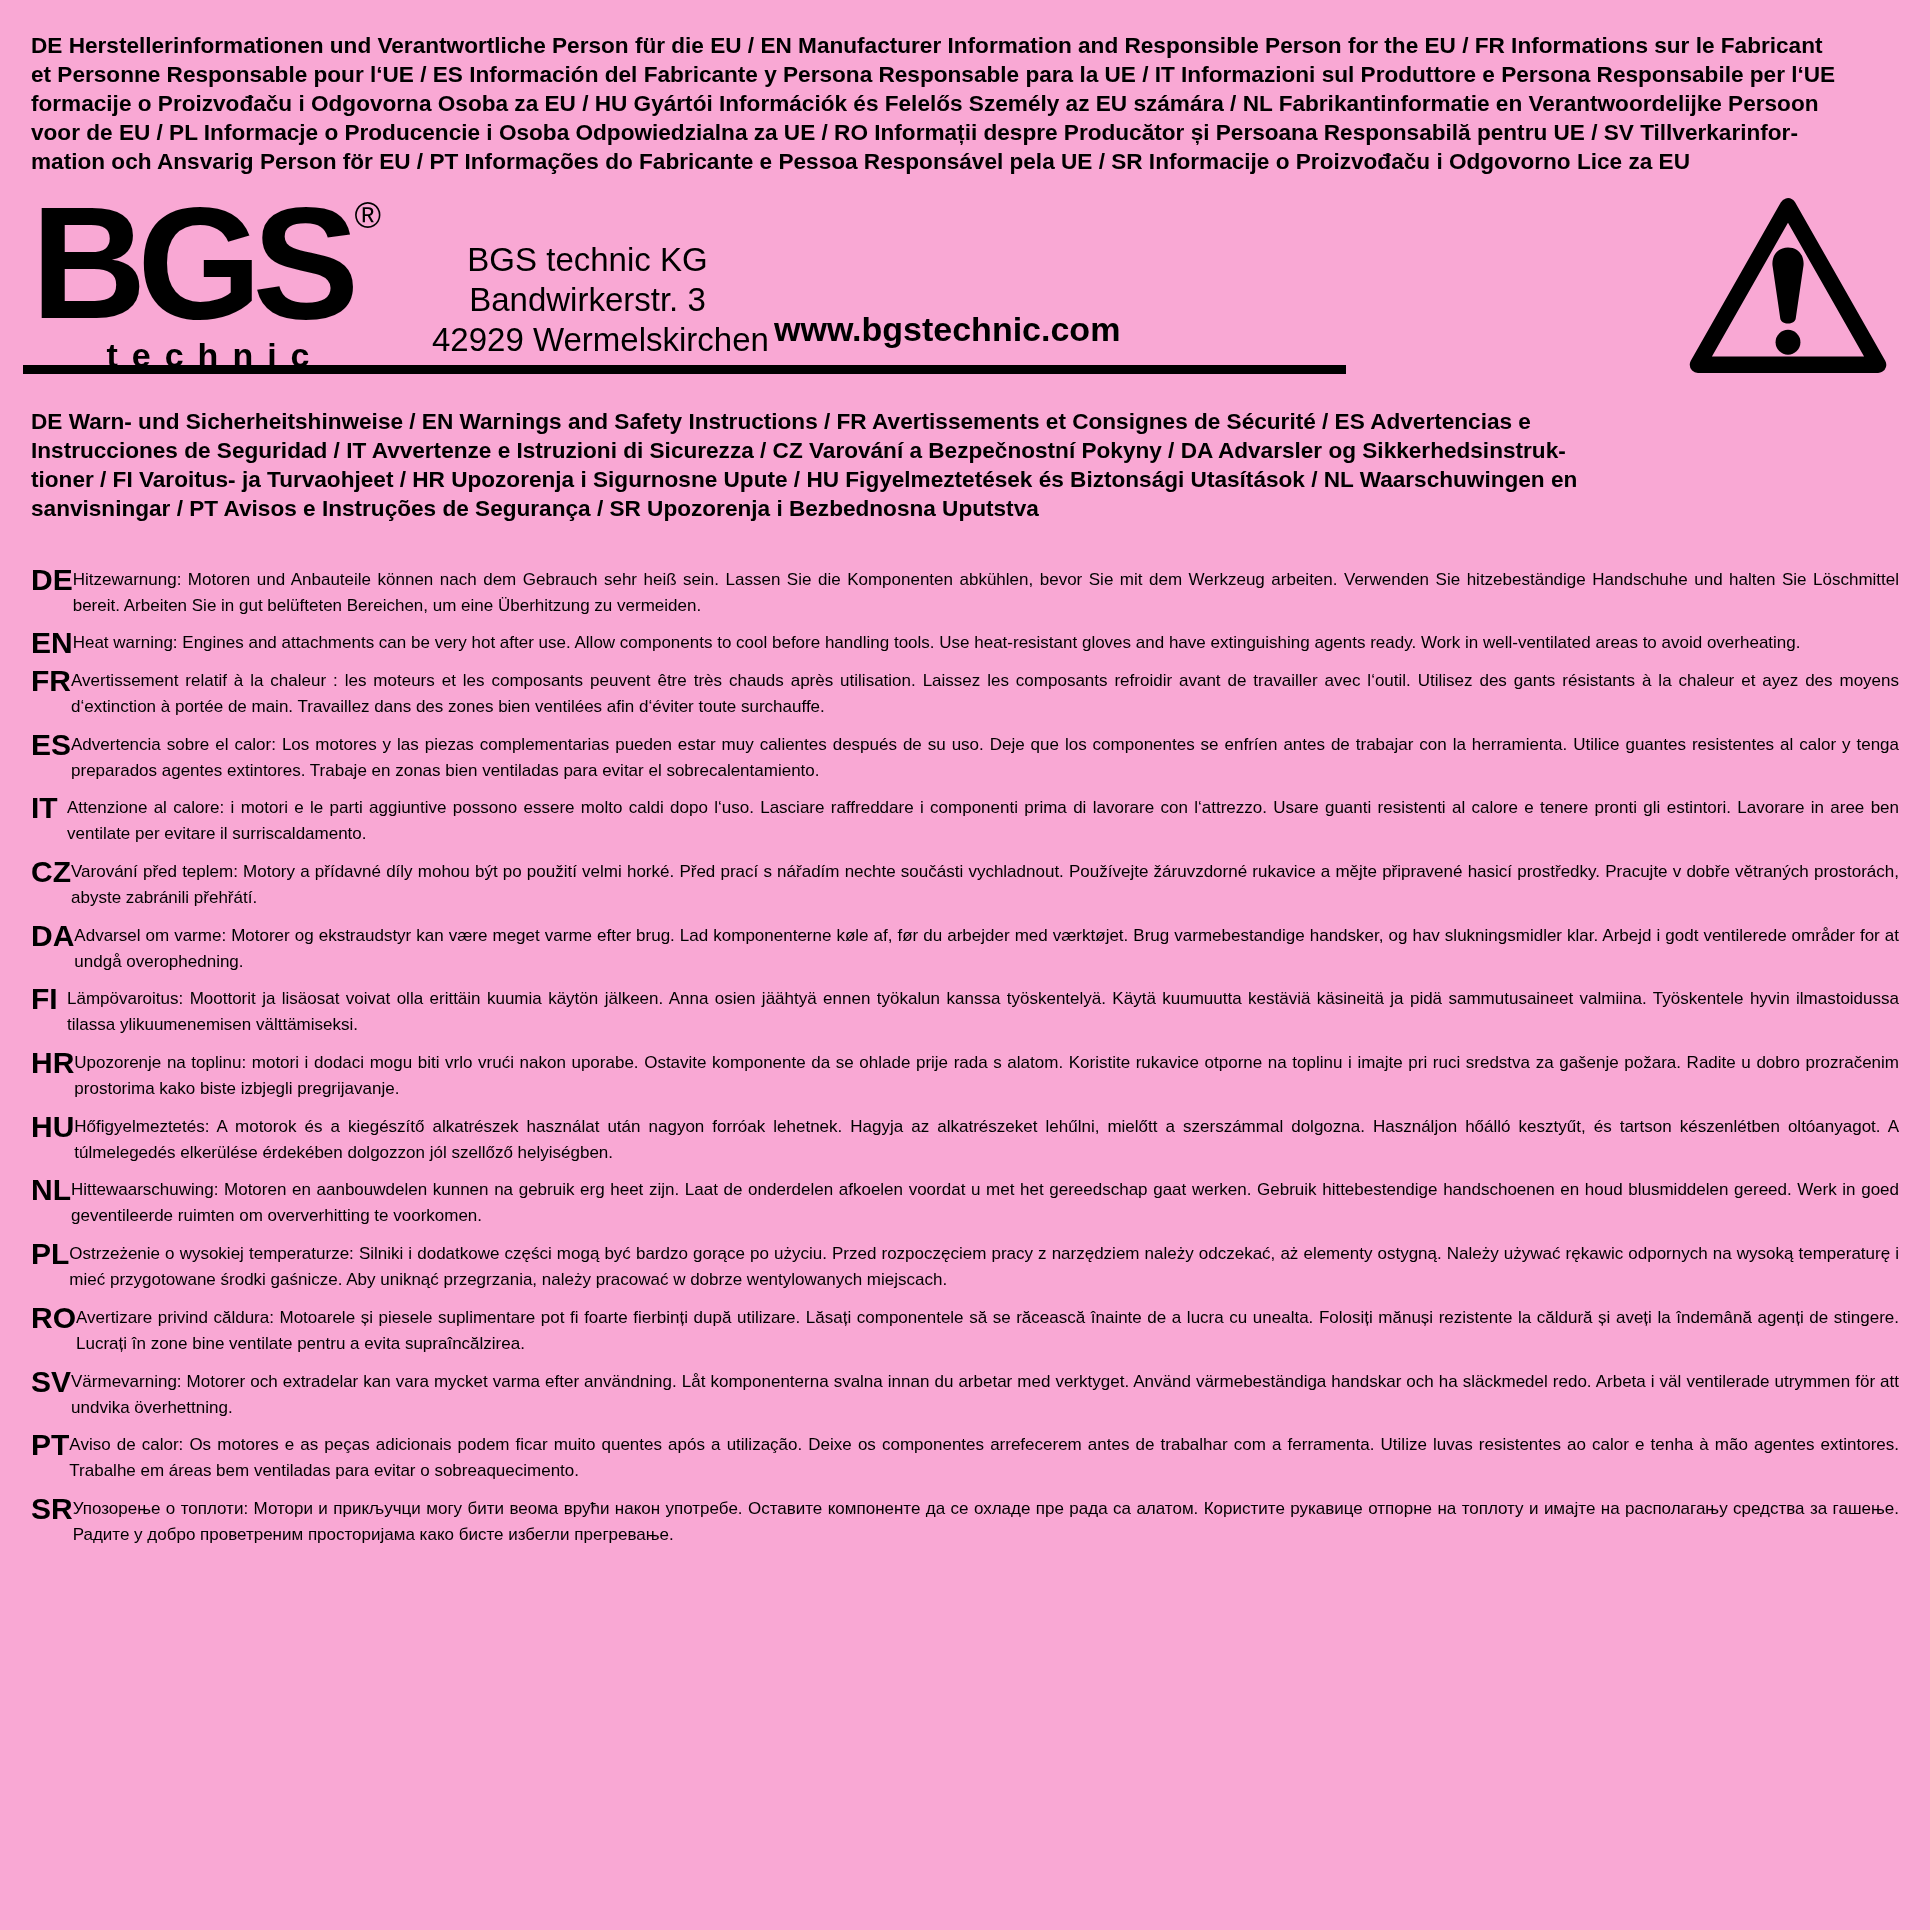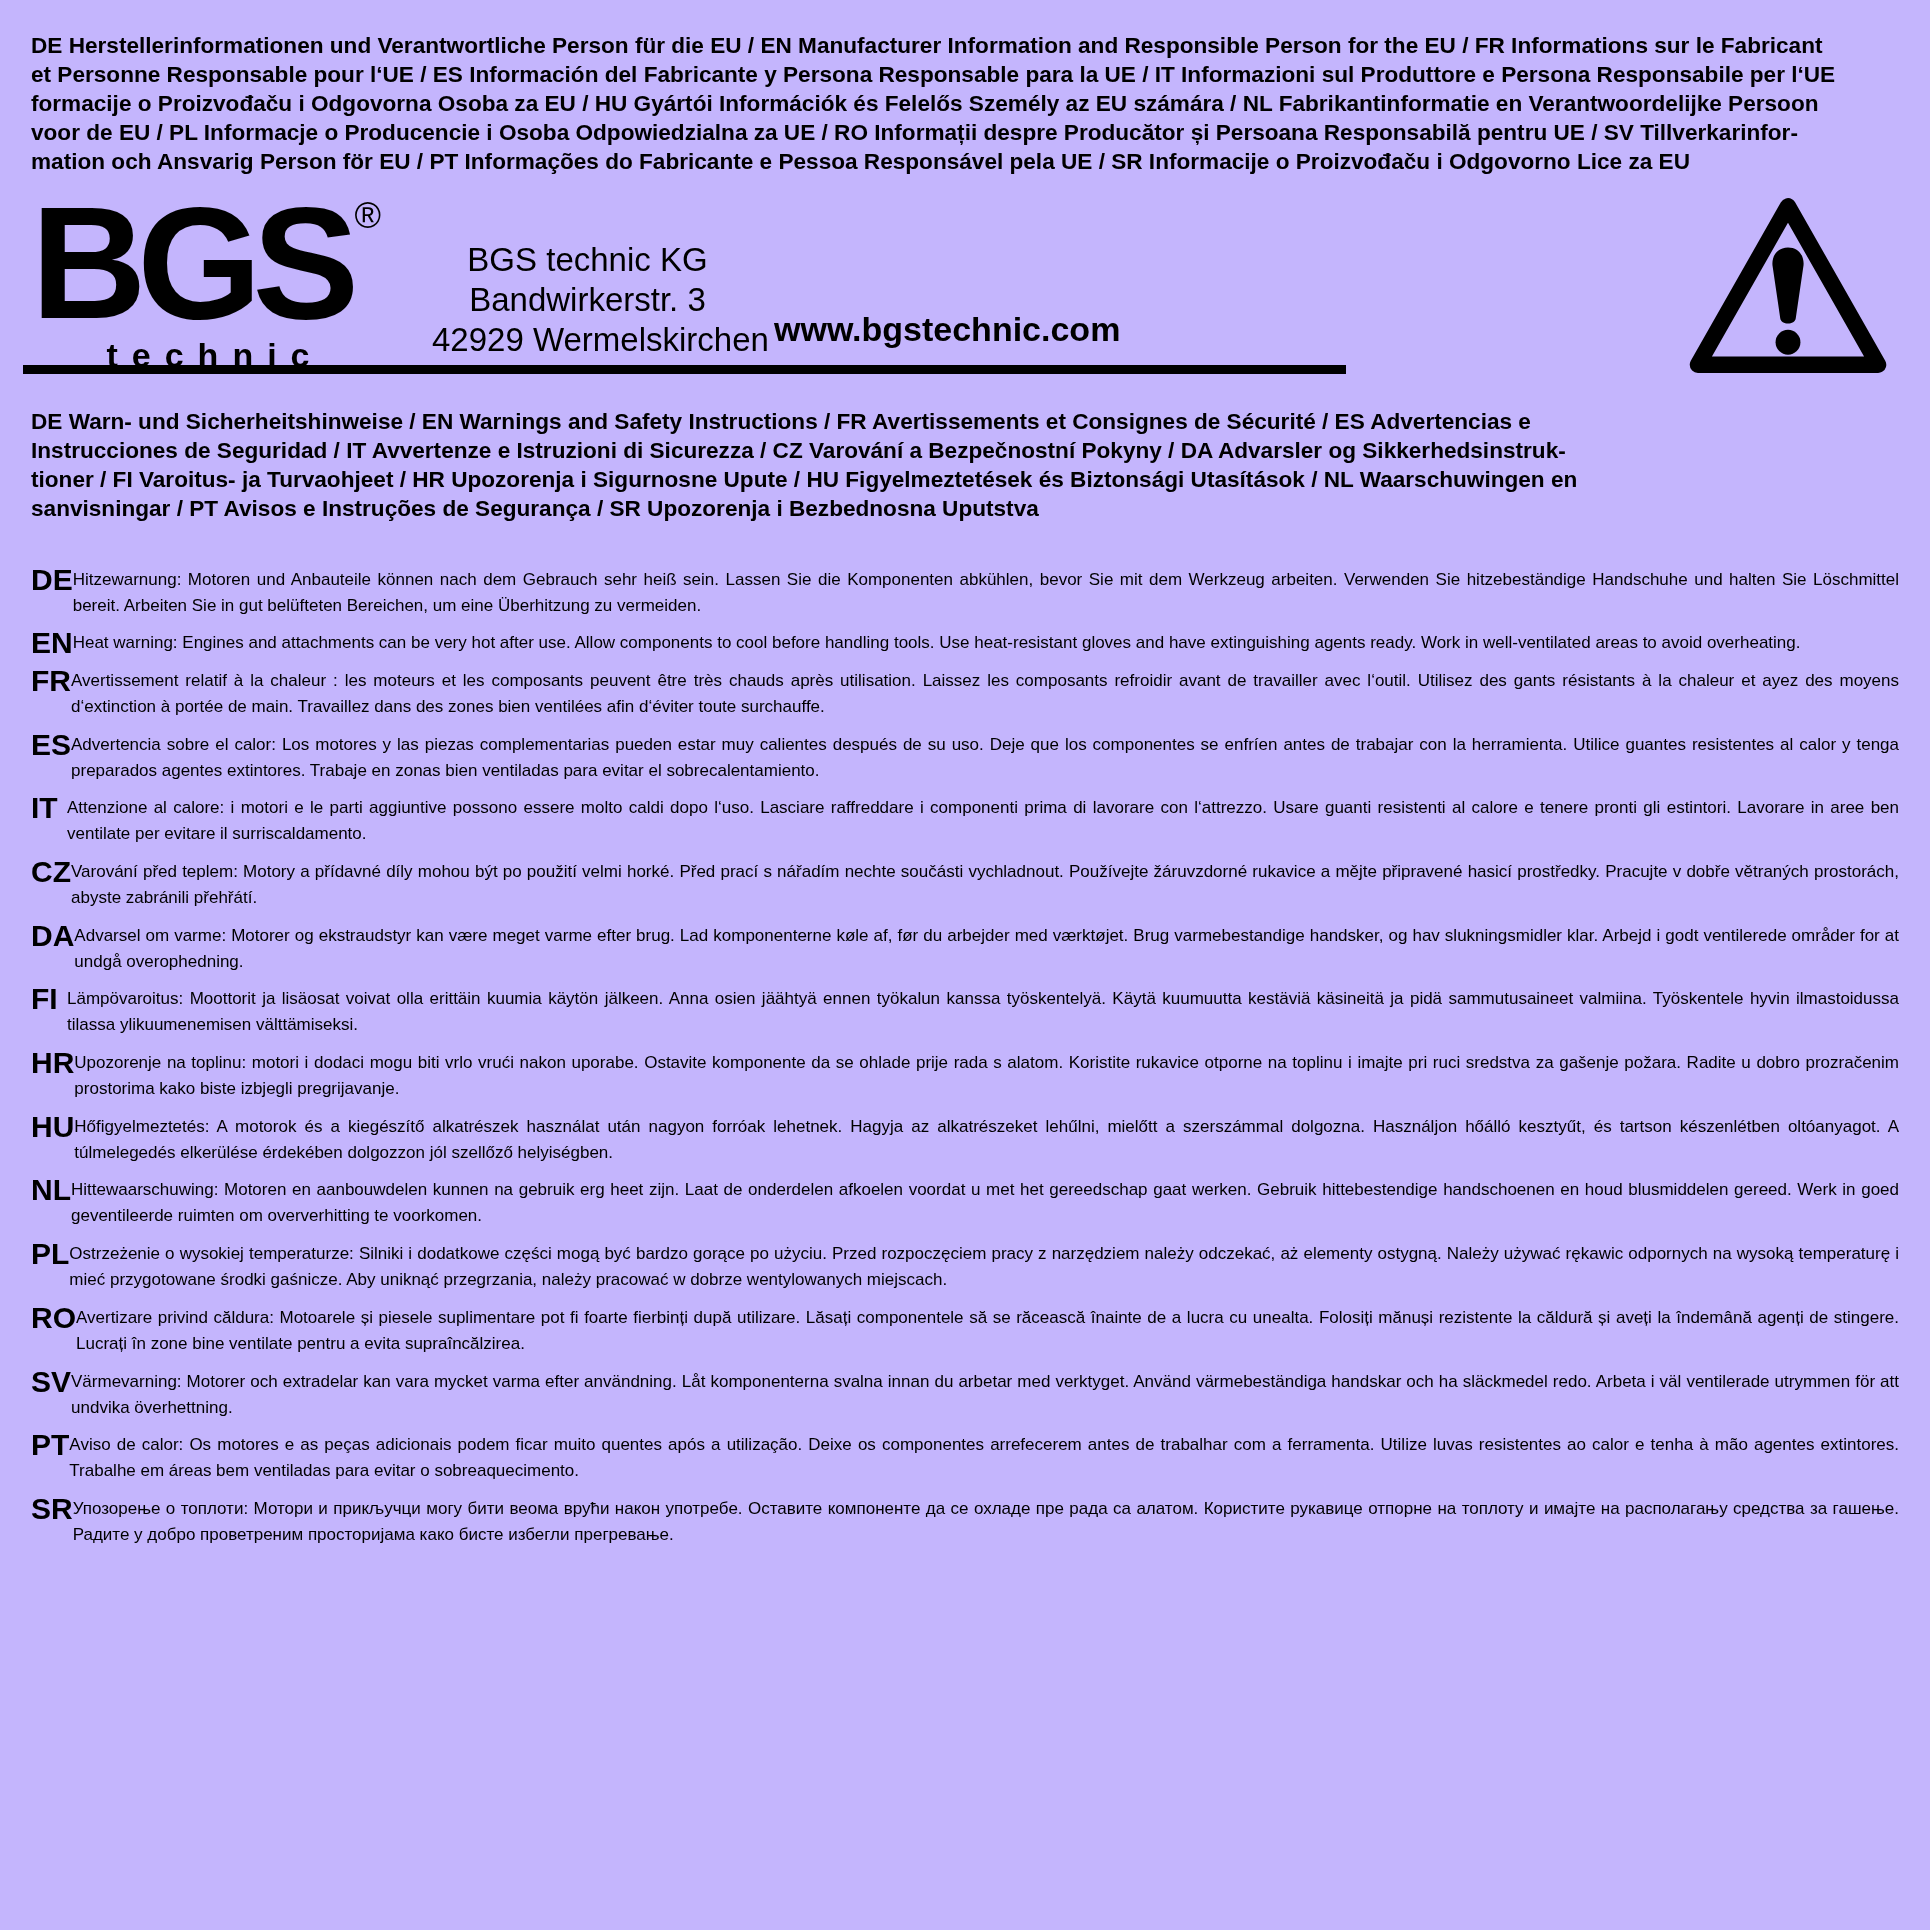--- a/index.html
+++ b/index.html
@@ -1,19 +1,19 @@
 <!DOCTYPE html>
 <html style="font-size:12.5px"><head>
 <meta charset="utf-8">
 <style>
   html, body { margin:0; padding:0; background:#ffffff; }
   .page {
     position:relative;
     width:1930px; height:1930px;
-    background:#c4b5fd; color:#000000;
+    background:#f9a8d4; color:#000000;
     font-family:"Liberation Sans", sans-serif;
     box-sizing:border-box;
     padding:31px 31px 0 31px;
     overflow:hidden;
   }
   
   .top-header { font-weight:bold; font-size:22.6px; line-height:29px; }
   .h-line { white-space:nowrap; }
 
   

